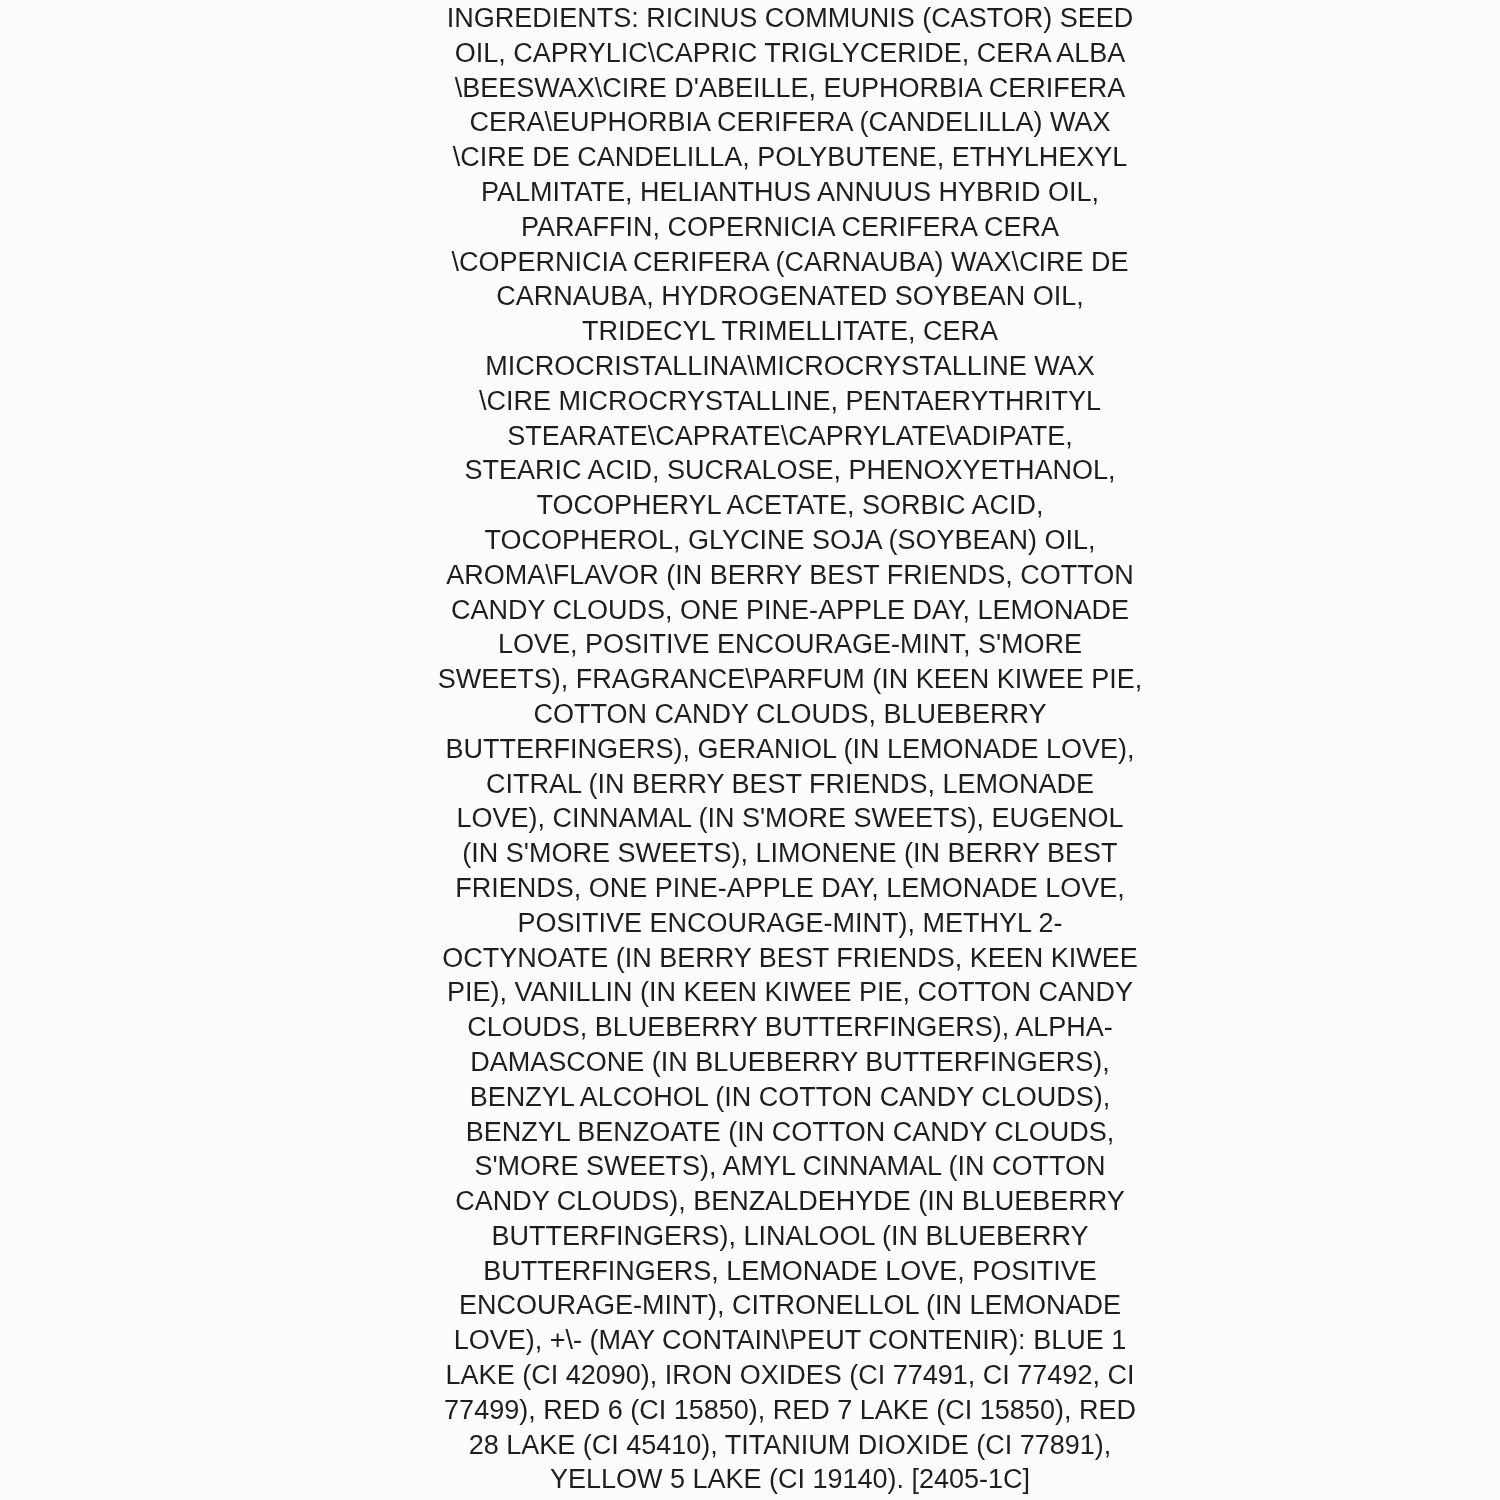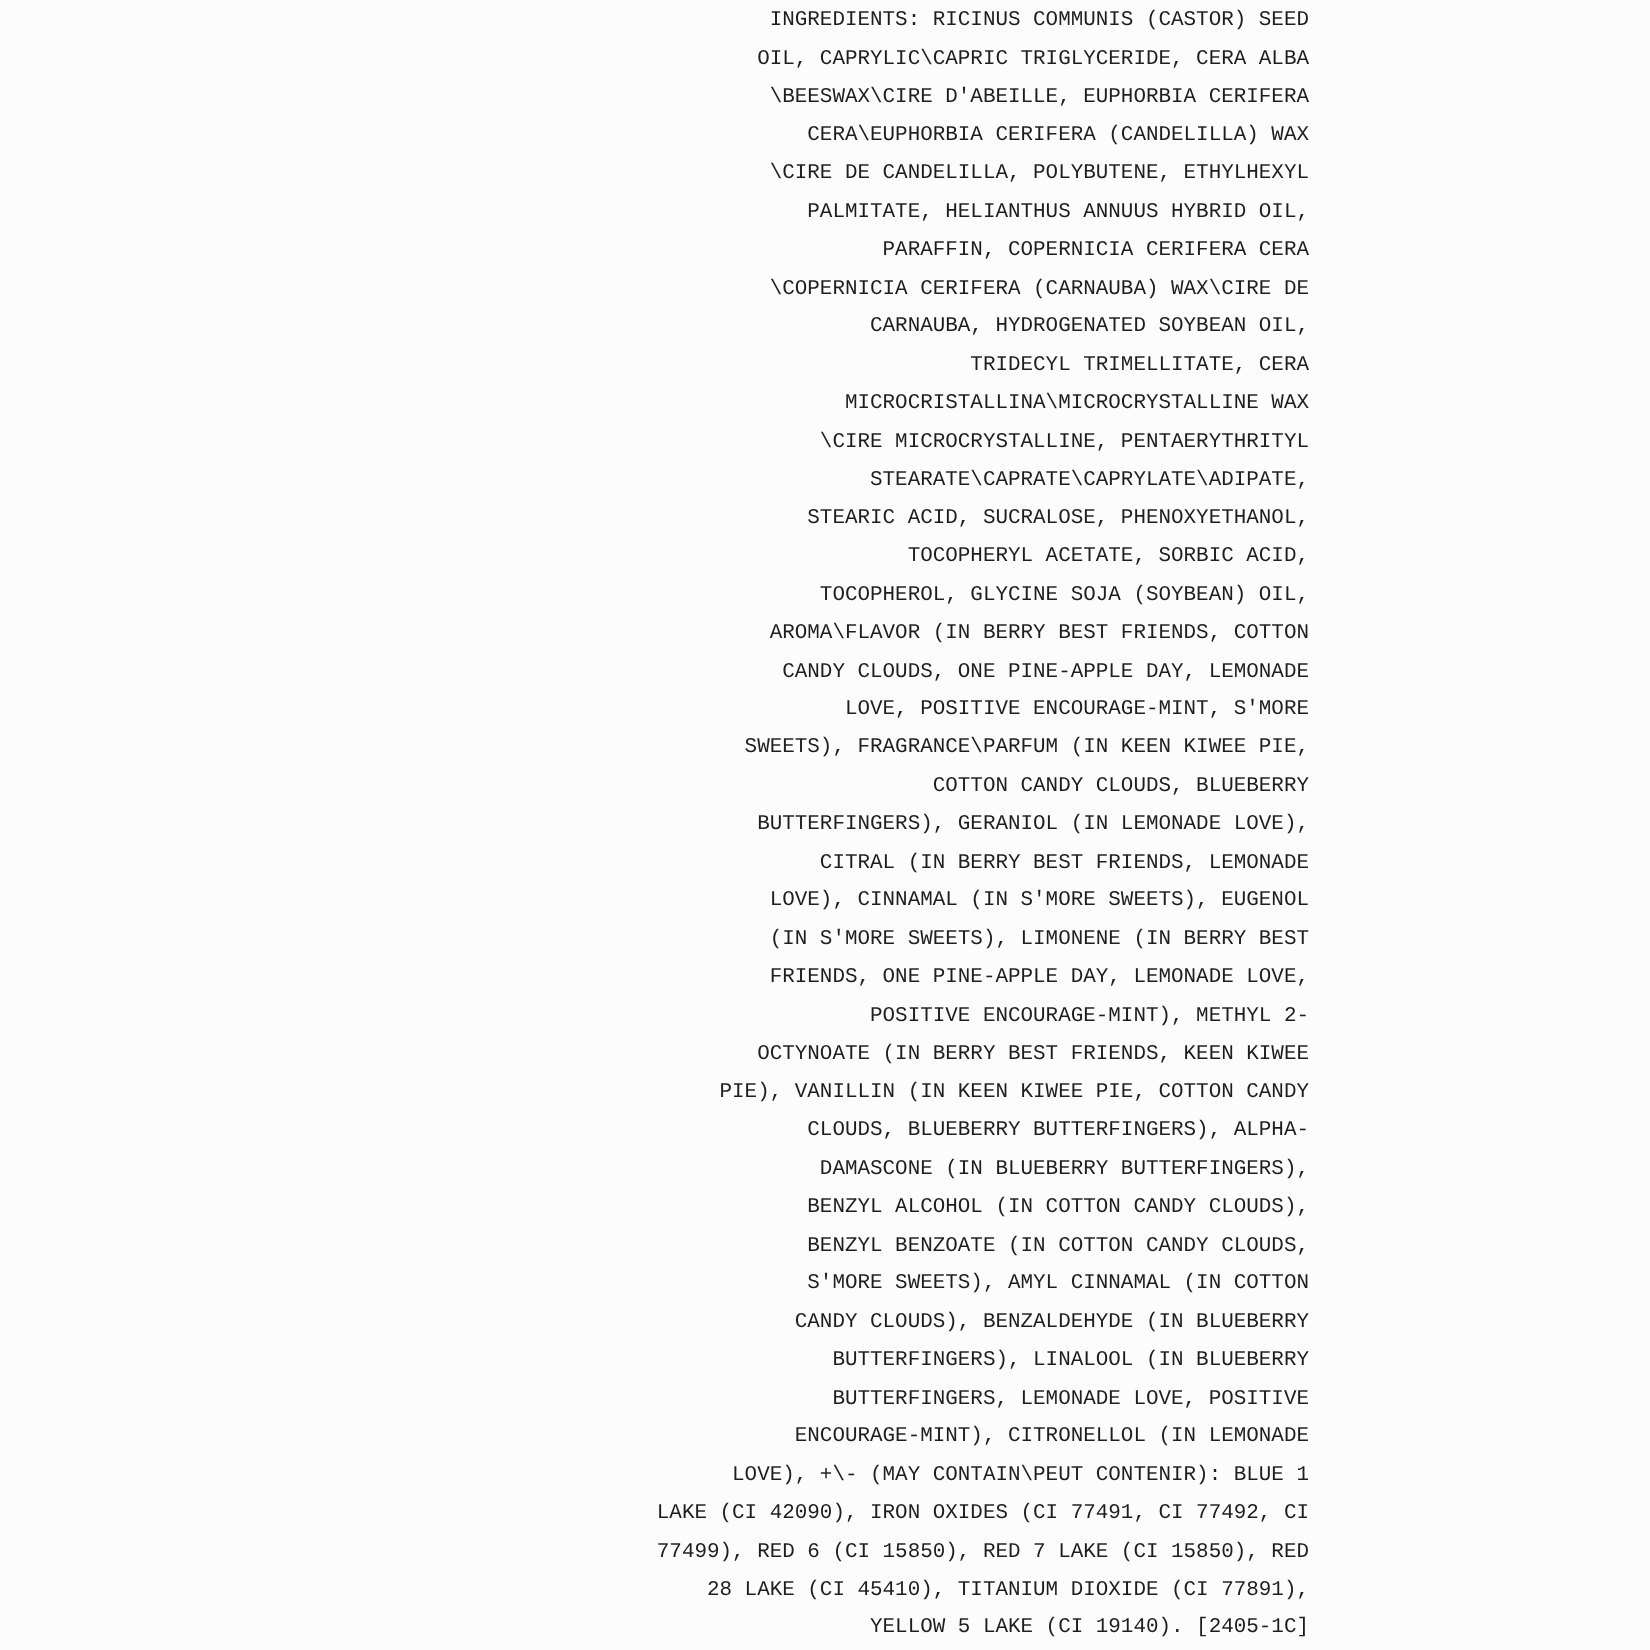--- a/index.html
+++ b/index.html
@@ -11,26 +11,26 @@
     width: 1500px;
     height: 1500px;
     background: #fcfcfc;
     overflow: hidden;
   }
   .ingredients-text {
     position: absolute;
     left: 390px;
     top: 1px;
     width: 800px;
-    font-family: Liberation Mono, monospace;
-    font-size: 19px;
+    font-family: Liberation Sans, sans-serif;
+    font-size: 27px;
     line-height: 34.8px;
     color: #1e1e1e;
     white-space: pre-line;
-    text-align: right;
+    text-align: center;
     letter-spacing: 0px;
   }
 </style>
 </head>
 <body>
 
 <div class="page" style="background: rgb(252, 252, 252);">
   <div class="ingredients-text" style="color: rgb(30, 30, 30);">INGREDIENTS: RICINUS COMMUNIS (CASTOR) SEED
 OIL, CAPRYLIC\CAPRIC TRIGLYCERIDE, CERA ALBA
 \BEESWAX\CIRE D'ABEILLE, EUPHORBIA CERIFERA

